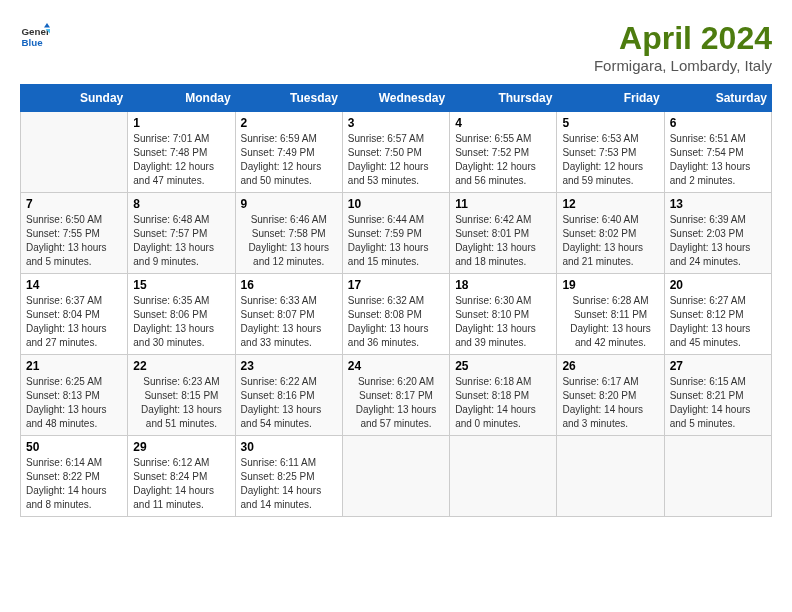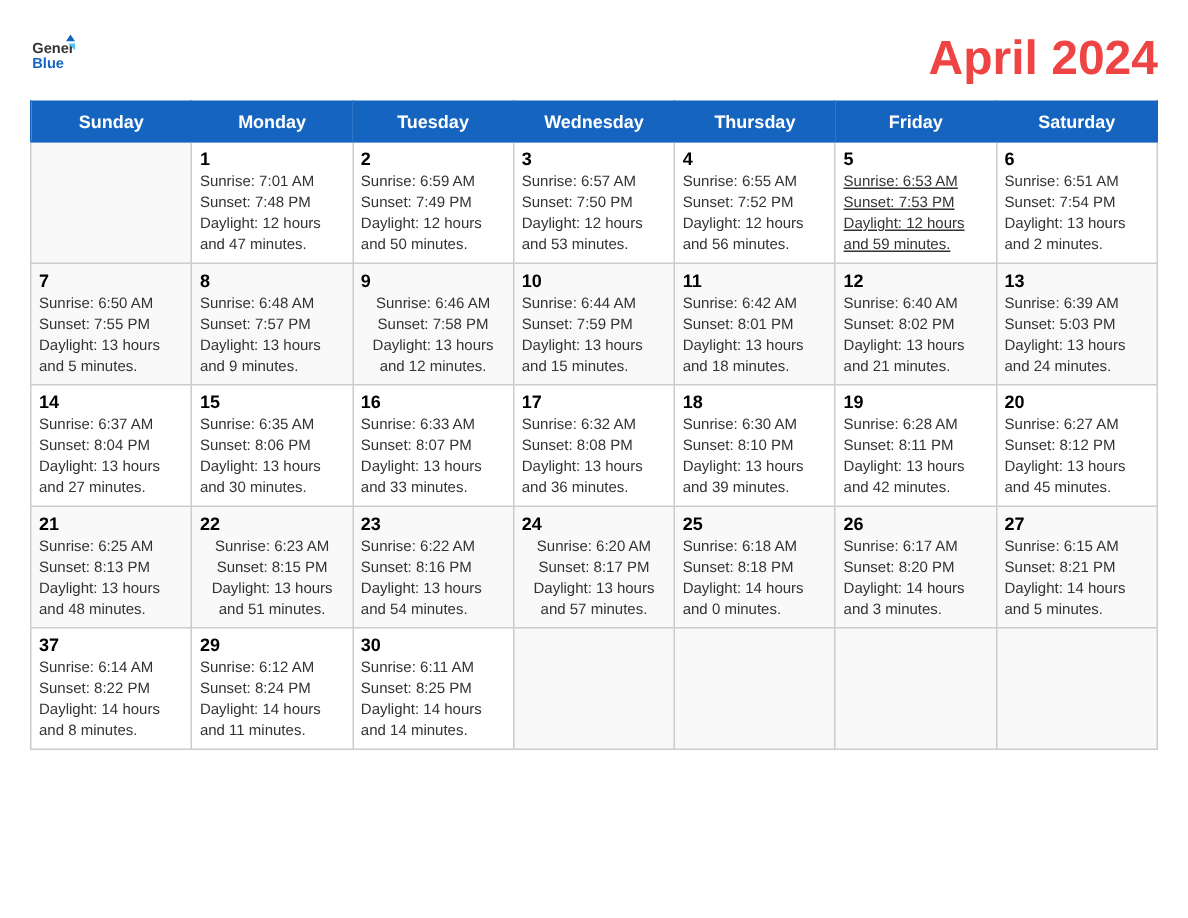--- a/index.html
+++ b/index.html
@@ -24,36 +24,36 @@
     .logo-icon {
       width: 30px;
       height: 30px;
     }
     .title-block {
       text-align: right;
     }
     .month-title {
       font-size: 32px;
       font-weight: bold;
-      color: #ef4444;
+      color: #4d7c0f;
     }
     .subtitle {
       font-size: 15px;
       color: #555;
     }
     table {
       width: 100%;
       border-collapse: collapse;
       font-size: 11px;
     }
     th {
       background-color: #1565C0;
       color: #fff;
       padding: 6px 4px;
-      text-align: center;
+      text-align: right;
       font-size: 12px;
       font-weight: bold;
       border: 1px solid #1565C0;
     }
     td {
       border: 1px solid #ccc;
       padding: 4px 5px;
       vertical-align: top;
       height: 80px;
       background: #fff;
@@ -82,20 +82,21 @@
   <div class="logo">
     <svg class="logo-icon" viewBox="0 0 40 40">
       <text x="2" y="20" font-size="13" font-weight="bold" fill="#333">General</text>
       <text x="2" y="34" font-size="13" font-weight="bold" fill="#1565C0">Blue</text>
       <polygon points="32,10 40,10 36,4" fill="#1565C0"></polygon>
       <polygon points="34,12 40,12 40,18" fill="#4fc3f7"></polygon>
     </svg>
   </div>
   <div class="title-block">
     <div class="month-title">April 2024</div>
+    <div class="subtitle">Formigara, Lombardy, Italy</div>
   </div>
 </div>
 
 <table>
   <thead>
     <tr>
     <th>Sunday</th>
         <th>Monday</th>
         <th>Tuesday</th>
         <th>Wednesday</th>
@@ -130,21 +131,21 @@
         </td>
         <td>
           <div class="day-num">4</div>
           <div class="day-info" style="white-space: pre-line;">Sunrise: 6:55 AM
 Sunset: 7:52 PM
 Daylight: 12 hours
 and 56 minutes.</div>
         </td>
         <td>
           <div class="day-num">5</div>
-          <div class="day-info" style="white-space: pre-line; text-decoration: underline;">Sunrise: 6:53 AM
+          <div class="day-info" style="white-space: pre-line;">Sunrise: 6:53 AM
 Sunset: 7:53 PM
 Daylight: 12 hours
 and 59 minutes.</div>
         </td>
         <td>
           <div class="day-num">6</div>
           <div class="day-info" style="white-space: pre-line;">Sunrise: 6:51 AM
 Sunset: 7:54 PM
 Daylight: 13 hours
 and 2 minutes.</div>
@@ -189,21 +190,21 @@
         <td>
           <div class="day-num">12</div>
           <div class="day-info" style="white-space: pre-line;">Sunrise: 6:40 AM
 Sunset: 8:02 PM
 Daylight: 13 hours
 and 21 minutes.</div>
         </td>
         <td>
           <div class="day-num">13</div>
           <div class="day-info" style="white-space: pre-line;">Sunrise: 6:39 AM
-Sunset: 5:03 PM
+Sunset: 2:03 PM
 Daylight: 13 hours
 and 24 minutes.</div>
         </td>
       </tr>
       <tr>
         <td>
           <div class="day-num">14</div>
           <div class="day-info" style="white-space: pre-line;">Sunrise: 6:37 AM
 Sunset: 8:04 PM
 Daylight: 13 hours
@@ -232,21 +233,21 @@
         </td>
         <td>
           <div class="day-num">18</div>
           <div class="day-info" style="white-space: pre-line;">Sunrise: 6:30 AM
 Sunset: 8:10 PM
 Daylight: 13 hours
 and 39 minutes.</div>
         </td>
         <td>
           <div class="day-num">19</div>
-          <div class="day-info" style="white-space: pre-line;">Sunrise: 6:28 AM
+          <div class="day-info" style="white-space: pre-line; text-align: center;">Sunrise: 6:28 AM
 Sunset: 8:11 PM
 Daylight: 13 hours
 and 42 minutes.</div>
         </td>
         <td>
           <div class="day-num">20</div>
           <div class="day-info" style="white-space: pre-line;">Sunrise: 6:27 AM
 Sunset: 8:12 PM
 Daylight: 13 hours
 and 45 minutes.</div>
@@ -298,21 +299,21 @@
         <td>
           <div class="day-num">27</div>
           <div class="day-info" style="white-space: pre-line;">Sunrise: 6:15 AM
 Sunset: 8:21 PM
 Daylight: 14 hours
 and 5 minutes.</div>
         </td>
       </tr>
       <tr>
         <td>
-          <div class="day-num">37</div>
+          <div class="day-num">50</div>
           <div class="day-info" style="white-space: pre-line;">Sunrise: 6:14 AM
 Sunset: 8:22 PM
 Daylight: 14 hours
 and 8 minutes.</div>
         </td>
         <td>
           <div class="day-num">29</div>
           <div class="day-info" style="white-space: pre-line;">Sunrise: 6:12 AM
 Sunset: 8:24 PM
 Daylight: 14 hours

